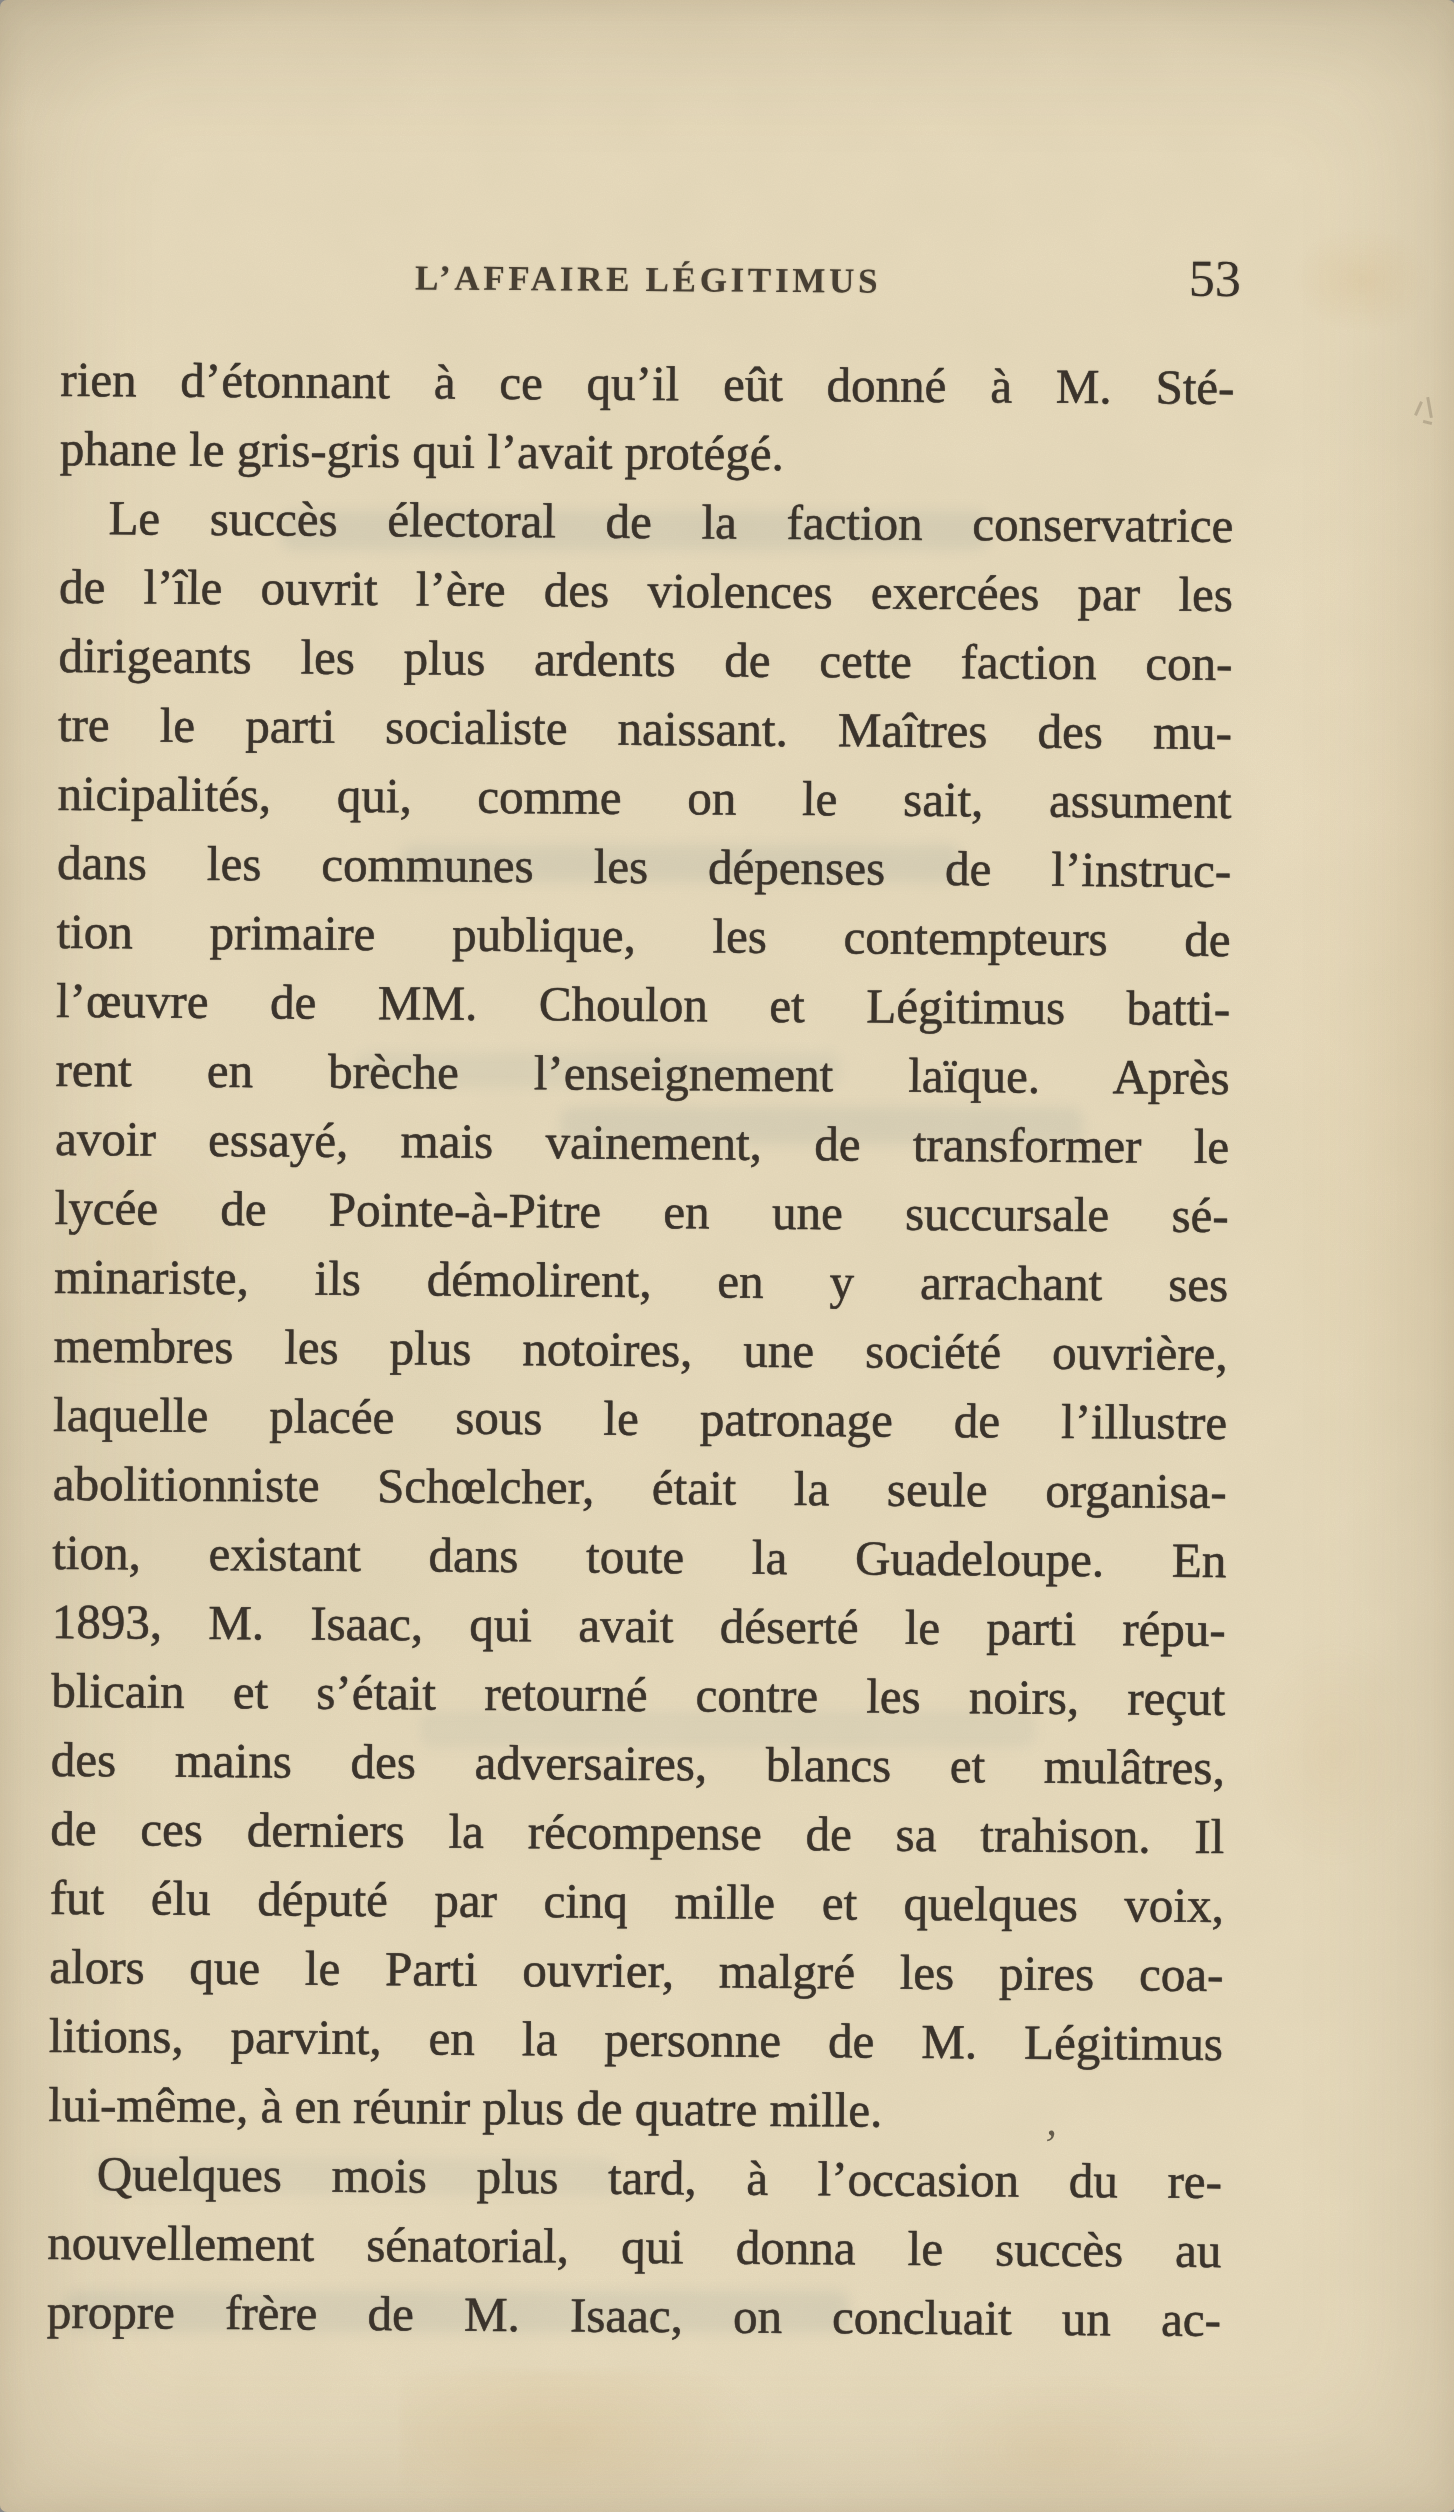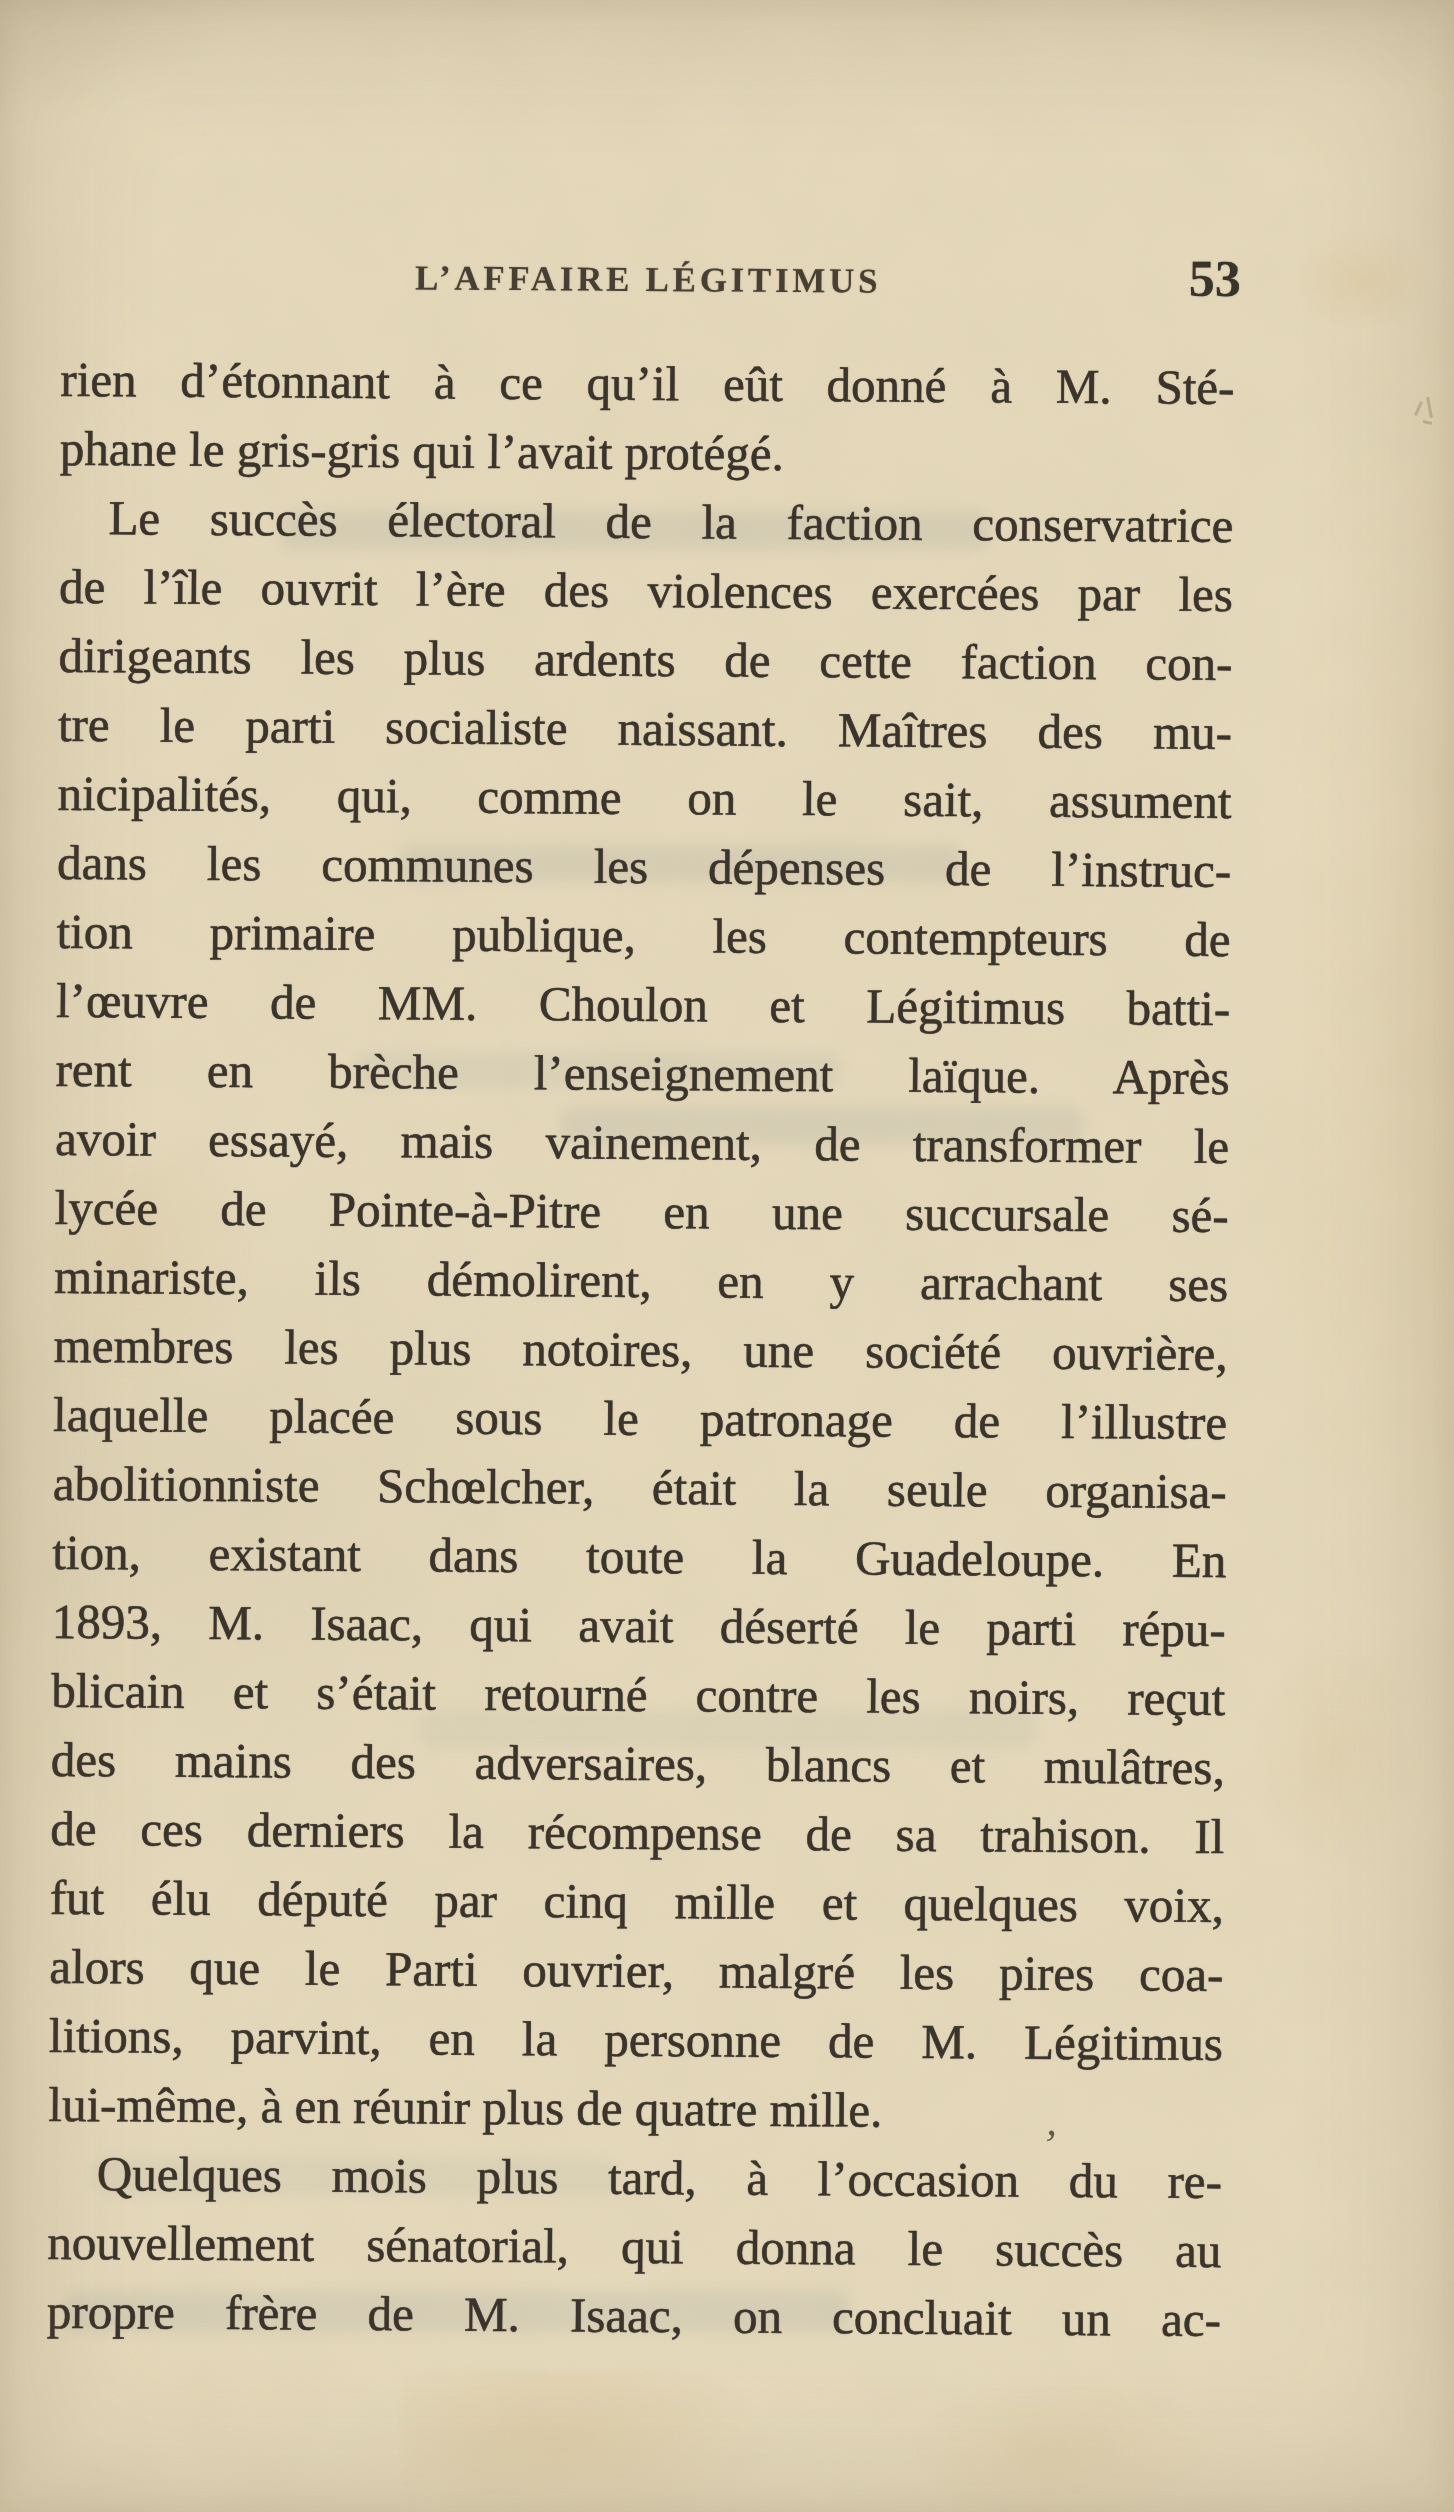--- a/index.html
+++ b/index.html
@@ -9,20 +9,21 @@
     overflow:hidden;
     font-family:"Liberation Serif","DejaVu Serif",serif;
     background:
       radial-gradient(ellipse 485px 299px at -3% -3%, rgba(96,88,74,0.16), transparent 70%),
       radial-gradient(ellipse 597px 280px at 102% -4%, rgba(104,94,78,0.13), transparent 72%),
       radial-gradient(ellipse 336px 840px at 100.5% 38%, rgba(214,182,128,0.18), transparent 75%),
       radial-gradient(ellipse 280px 653px at 94% 33%, rgba(247,238,216,0.30), transparent 70%),
       radial-gradient(ellipse 840px 523px at 48% 104%, rgba(240,232,206,0.35), transparent 72%),
       radial-gradient(ellipse 653px 467px at 12% 60%, rgba(120,104,78,0.05), transparent 70%),
       linear-gradient(#e8dcbe,#e8dcbe);
+    border-radius: 7px;
   }
   .page::after {
     content:""; position:absolute; inset:0; pointer-events:none;
     box-shadow: inset 0 0 131px 26px rgba(122,102,68,0.20), inset 0 0 24px 3.7px rgba(122,102,68,0.10);
   }
   .grain { position:absolute; inset:0; mix-blend-mode:multiply; opacity:0.55; pointer-events:none; }
 
   
   .ghost { position:absolute; background:rgba(143,158,148,0.16); filter:blur(5.6px); border-radius:13px; }
   .g1 { left:280px; top:511px;  width:709px; height:39px; }
@@ -52,21 +53,21 @@
 
   .running-header { position:absolute; left:0; top:0; width:100%; }
   .header-title {
     position:absolute; top:260px; left:0; right:0; text-align:center;
     font-size:35px; font-weight:700; letter-spacing:3.7px;
     color:rgba(58,50,40,0.86);
     text-shadow:0 0 1.4px rgba(58,50,40,0.45);
   }
   .header-pagenum {
     position:absolute; top:245px; right:-5.6px;
-    font-size:52px; font-weight:700; color:#3a332b;
+    font-size:52px; font-weight:400; color:#3a332b;
     text-shadow:0 0 1.4px rgba(58,50,40,0.5);
     margin-left:12px;
   }
 
   .textblock {
     position:absolute; top:349px; left:0; width:1174px;
     font-size:49px; line-height:69px; color:#3b342c;
     -webkit-text-stroke:0.5px rgba(59,52,44,0.9);
     text-shadow:0 0 1.3px rgba(59,52,44,0.5);
   }

